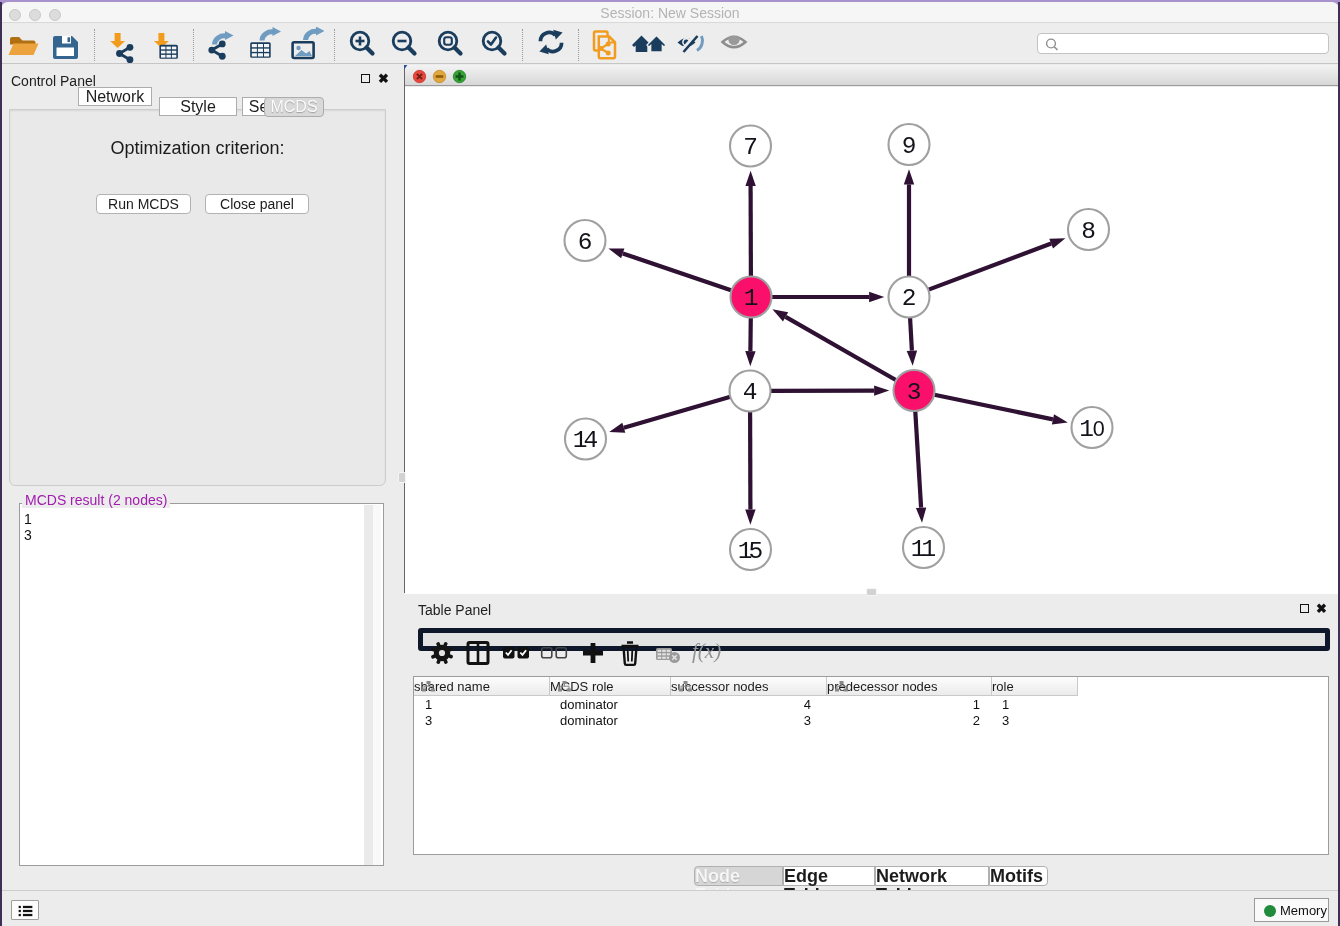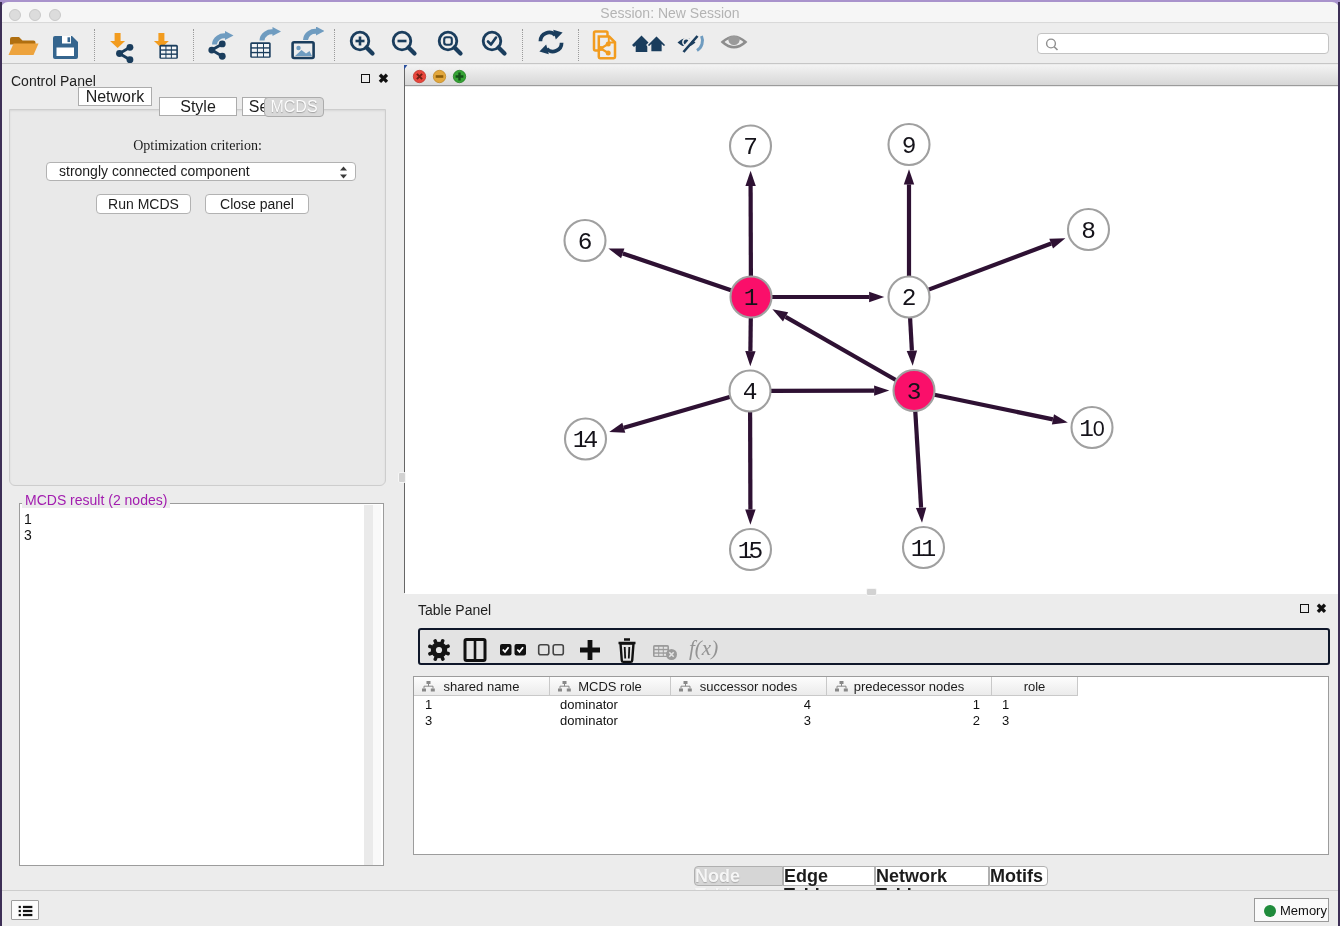--- a/index.html
+++ b/index.html
@@ -19,37 +19,37 @@
 #searchbox { position:absolute; left:1036px; top:9px; width:292px; height:21px; background:#fff; border:1px solid #c3c3c3; border-radius:4px; }
 
 #cp { left:1px; top:66px; width:393px; height:824px; background:#ececec; }
 #cp-head { position:absolute; left:0; top:0; width:100%; height:30px; }
 #cp-title { position:absolute; left:10px; top:7px; font-size:14px; color:#1e1e1e; }
 .float-ico { position:absolute; width:9px; height:9px; border:1.5px solid #111; }
 .close-x { position:absolute; font-size:13px; font-weight:bold; color:#111; }
 .tab { position:absolute; top:0; height:19px; z-index:5; background:#fff; border:1px solid #acacac; text-align:center; color:#1e1e1e; line-height:18px; }
 .tab.sel { background:#d9d9d9; color:#fcfcfc; text-shadow:0 1px 1px #9f9f9f; border-radius:4px; height:20px; }
 #cp-pane { position:absolute; left:8px; top:43px; width:377px; height:377px; background:#e9e9e9; border:1px solid #cdcdcd; border-radius:0 0 6px 6px; box-shadow: inset 0 1px 2px #00000014;}
-#opt-label { position:absolute; left:0; top:28px; width:100%; text-align:center; font-size:14px; color:#1b1b1b;font-family:Liberation Serif, serif; }
+#opt-label { position:absolute; left:0; top:28px; width:100%; text-align:center; font-size:18px; color:#1b1b1b; }
 #dropdown { position:absolute; left:36px; top:52px; width:310px; height:19px; background:#fff; border:1px solid #b2b2b2; border-radius:4px; font-size:14px; color:#1b1b1b; line-height:17px; padding-left:12px; }
 .btn { position:absolute; top:84px; height:20px; background:#fff; border:1px solid #b2b2b2; border-radius:4px; font-size:14px; color:#1b1b1b; text-align:center; line-height:18px; }
 #mcds-box { position:absolute; left:18px; top:437px; width:365px; height:363px; background:#fff; border:1px solid #9c9c9c; }
 #mcds-legend { position:absolute; left:21px; top:426px; background:#ececec; padding:0 3px; font-size:14px; color:#a21caf; }
 #mcds-scroll { position:absolute; right:2px; top:1px; width:17px; height:360px; background:linear-gradient(90deg,#eaeaea 0 9px,#f9f9f9 9px); }
 
 #netwin { left:404px; top:65px; width:934px; height:528px; border-left:1.5px solid #666; }
 #net-titlebar { position:absolute; left:0; top:0; width:100%; height:21px; background:linear-gradient(#f3f3f3,#d7d7d7); border-bottom:1px solid #9b9b9b; }
 #net-title { position:absolute; width:100%; text-align:center; top:3px; font-size:13px; font-weight:bold; color:#2a2a2a; }
 #net-canvas { position:absolute; left:0; top:22px; width:934px; height:507px; background:#fff; }
 
 #tp { left:404px; top:597px; width:934px; height:293px; background:#ececec; }
 #tp-title { position:absolute; left:14px; top:5px; font-size:14px; color:#1e1e1e; }
-#tp-toolbar { position:absolute; left:14px; top:31px; width:912px; height:37px; background:#e3e3e3; border:2px solid #0f172a; border-radius:3px; }
+#tp-toolbar { position:absolute; left:14px; top:31px; width:912px; height:23px; background:#e3e3e3; border:5px solid #0f172a; border-radius:3px; }
 #tbl { position:absolute; left:9px; top:79px; width:916px; height:179px; background:#fff; border:1px solid #9c9c9c; }
-.th { position:absolute; top:0; height:19px; background:linear-gradient(#fdfdfd,#ebebeb); border-right:1px solid #c9c9c9; border-bottom:1px solid #c9c9c9; font-size:13px; color:#1b1b1b; text-align:center; line-height:19px; }
+.th { position:absolute; top:0; height:19px; background:linear-gradient(#fdfdfd,#ebebeb); border-right:1px solid #c9c9c9; border-bottom:1px solid #c9c9c9; font-size:13px; color:#1b1b1b; line-height:19px; }
 .td { position:absolute; font-size:13px; color:#111; height:16px; line-height:16px; }
 .btab { position:absolute; top:269px; height:20px; background:#fff; border:1px solid #b0b0b0; font-size:18px; font-weight:bold; color:#1c1c1c; text-align:left; line-height:19px; }
 .btab.sel { background:#d6d6d6; color:#f6f6f6; text-shadow:0 1px 1px #a8a8a8; }
 
 #statusbar { left:1px; top:890px; width:1337px; height:36px; background:#ececec; border-top:1px solid #cdcdcd; }
 #sb-left { position:absolute; left:10px; top:9px; width:28px; height:20px; background:#fcfcfc; border:1px solid #9e9e9e; border-radius:1px; }
 #sb-mem { position:absolute; left:1253px; top:7px; width:75px; height:24px; background:#fafafa; border:1px solid #9a9a9a; font-size:13px; color:#111; }
 </style>
 </head>
 <body>
@@ -194,24 +194,20 @@
     <div id="cp-title">Control Panel</div>
     <div class="float-ico" style="left:360px; top:8px;"></div>
     <div class="close-x" style="left:377px; top:5px;">✖</div>
   </div>
   <div class="tab" style="left:77px; top:21px; width:74px;">Network</div>
   <div class="tab" style="left:158px; top:31px; width:78px;">Style</div>
   <div class="tab" style="left:205px; top:31px; width:58px;margin-left:36px;">Select</div>
   <div class="tab sel" style="left:263px; top:31px; width:60px;">MCDS</div>
   <div id="cp-pane">
     <div id="opt-label">Optimization criterion:</div>
-    <div id="dropdown">strongly connected component<svg style="position:absolute;right:7px;top:2px;" width="9" height="15" viewBox="0 0 9 15">
-          <path d="M1 5.5 L4.5 1.5 L8 5.5 z" fill="#3a3a3a"></path>
-          <path d="M1 9.5 L4.5 13.5 L8 9.5 z" fill="#3a3a3a"></path>
-        </svg></div>
     <div class="btn" style="left:86px; width:95px;">Run MCDS</div>
     <div class="btn" style="left:195px; width:104px;">Close panel</div>
   </div>
   <div id="mcds-box">
     <div style="position:absolute; left:4px; top:7px; font-size:14px; color:#111; line-height:16.2px;">1<br>3</div>
     <div id="mcds-scroll"></div>
   </div>
   <div id="mcds-legend">MCDS result (2 nodes)</div>
 </div>
 <div class="abs" id="netwin">

